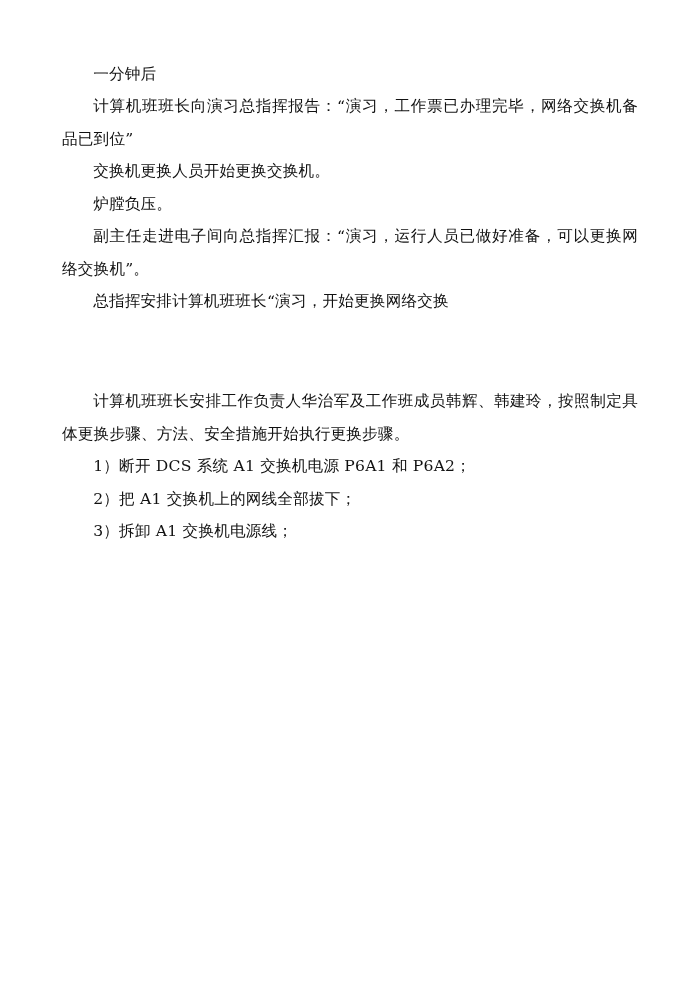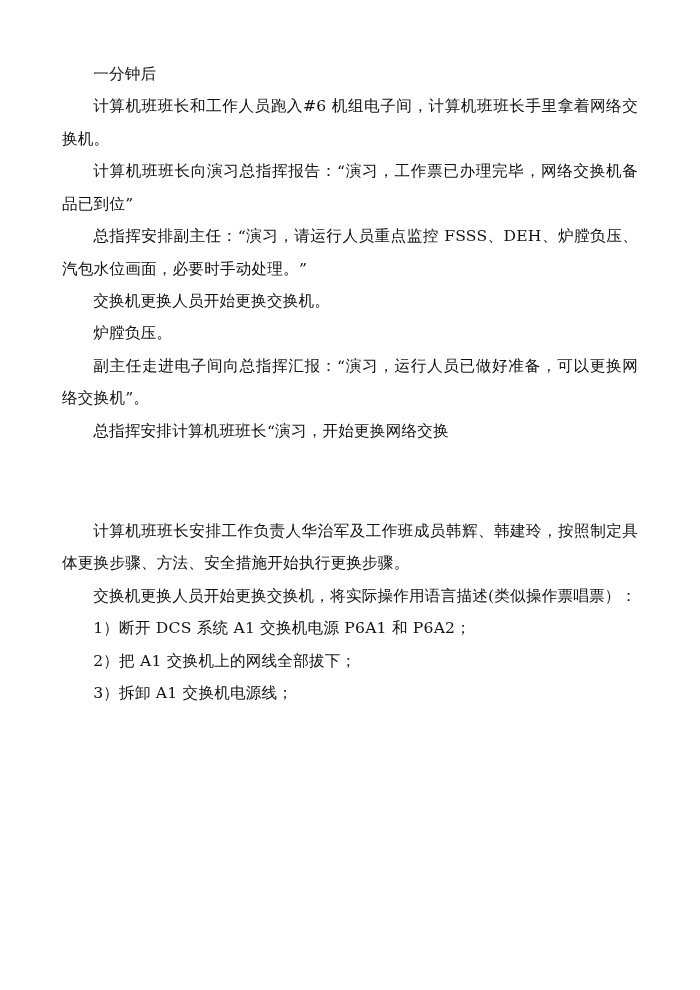--- a/index.html
+++ b/index.html
@@ -38,33 +38,30 @@
     height: 34px;
   }
 </style>
 </head>
 <body>
 
 <div class="page">
   <div class="doc-body">
 
     <p class="para">一分钟后</p>
-    <p class="para">计算机班班长和工作人员跑入#6 机组电子间，计算机班班长手里拿着网络交换机。</p>
     <p class="para">计算机班班长向演习总指挥报告：“演习，工作票已办理完毕，网络交换机备品已到位”</p>
-    <p class="para">总指挥安排副主任：“演习，请运行人员重点监控 FSSS、DEH、炉膛负压、汽包水位画面，必要时手动处理。”</p>
     <p class="para">交换机更换人员开始更换交换机。</p>
     <p class="para">炉膛负压。</p>
     <p class="para">副主任走进电子间向总指挥汇报：“演习，运行人员已做好准备，可以更换网络交换机”。</p>
     <p class="para">总指挥安排计算机班班长“演习，开始更换网络交换</p>
 
     <div class="spacer-lg"></div>
 
 
     <div class="spacer-lg"></div>
 
     <p class="para">计算机班班长安排工作负责人华治军及工作班成员韩辉、韩建玲，按照制定具体更换步骤、方法、安全措施开始执行更换步骤。</p>
-    <p class="para">交换机更换人员开始更换交换机，将实际操作用语言描述(类似操作票唱票）：</p>
     <p class="para">1）断开 DCS 系统 A1 交换机电源 P6A1 和 P6A2；</p>
     <p class="para">2）把 A1 交换机上的网线全部拔下；</p>
     <p class="para">3）拆卸 A1 交换机电源线；</p>
 
   </div>
 </div>
 
 </body></html>

